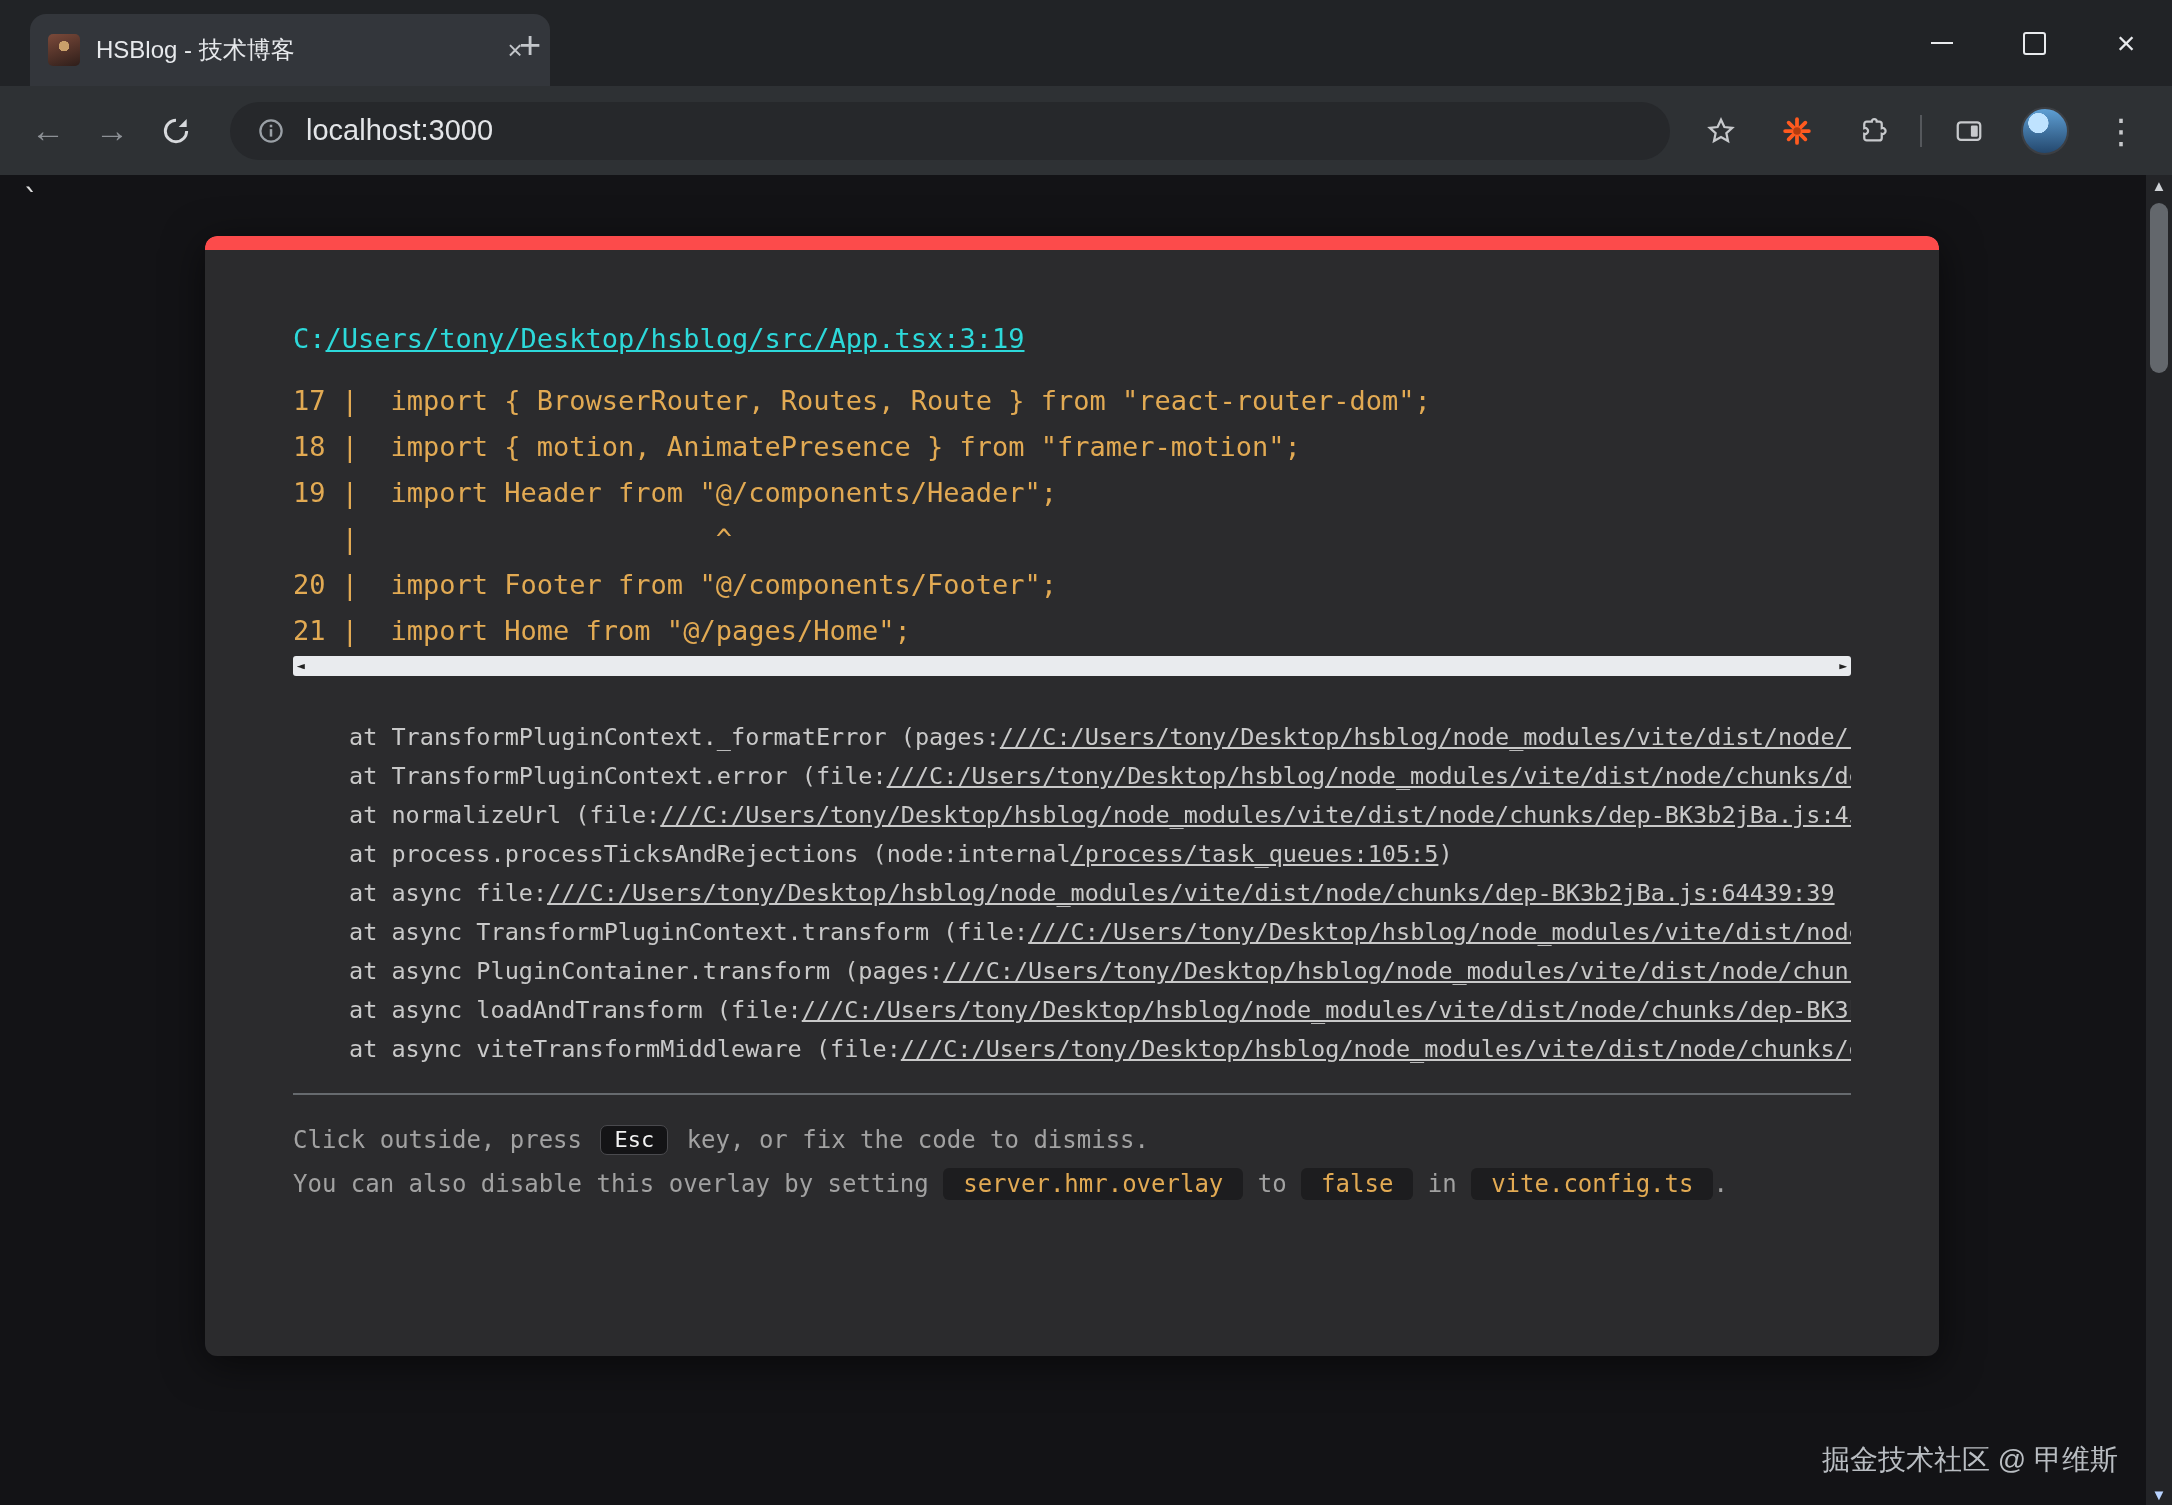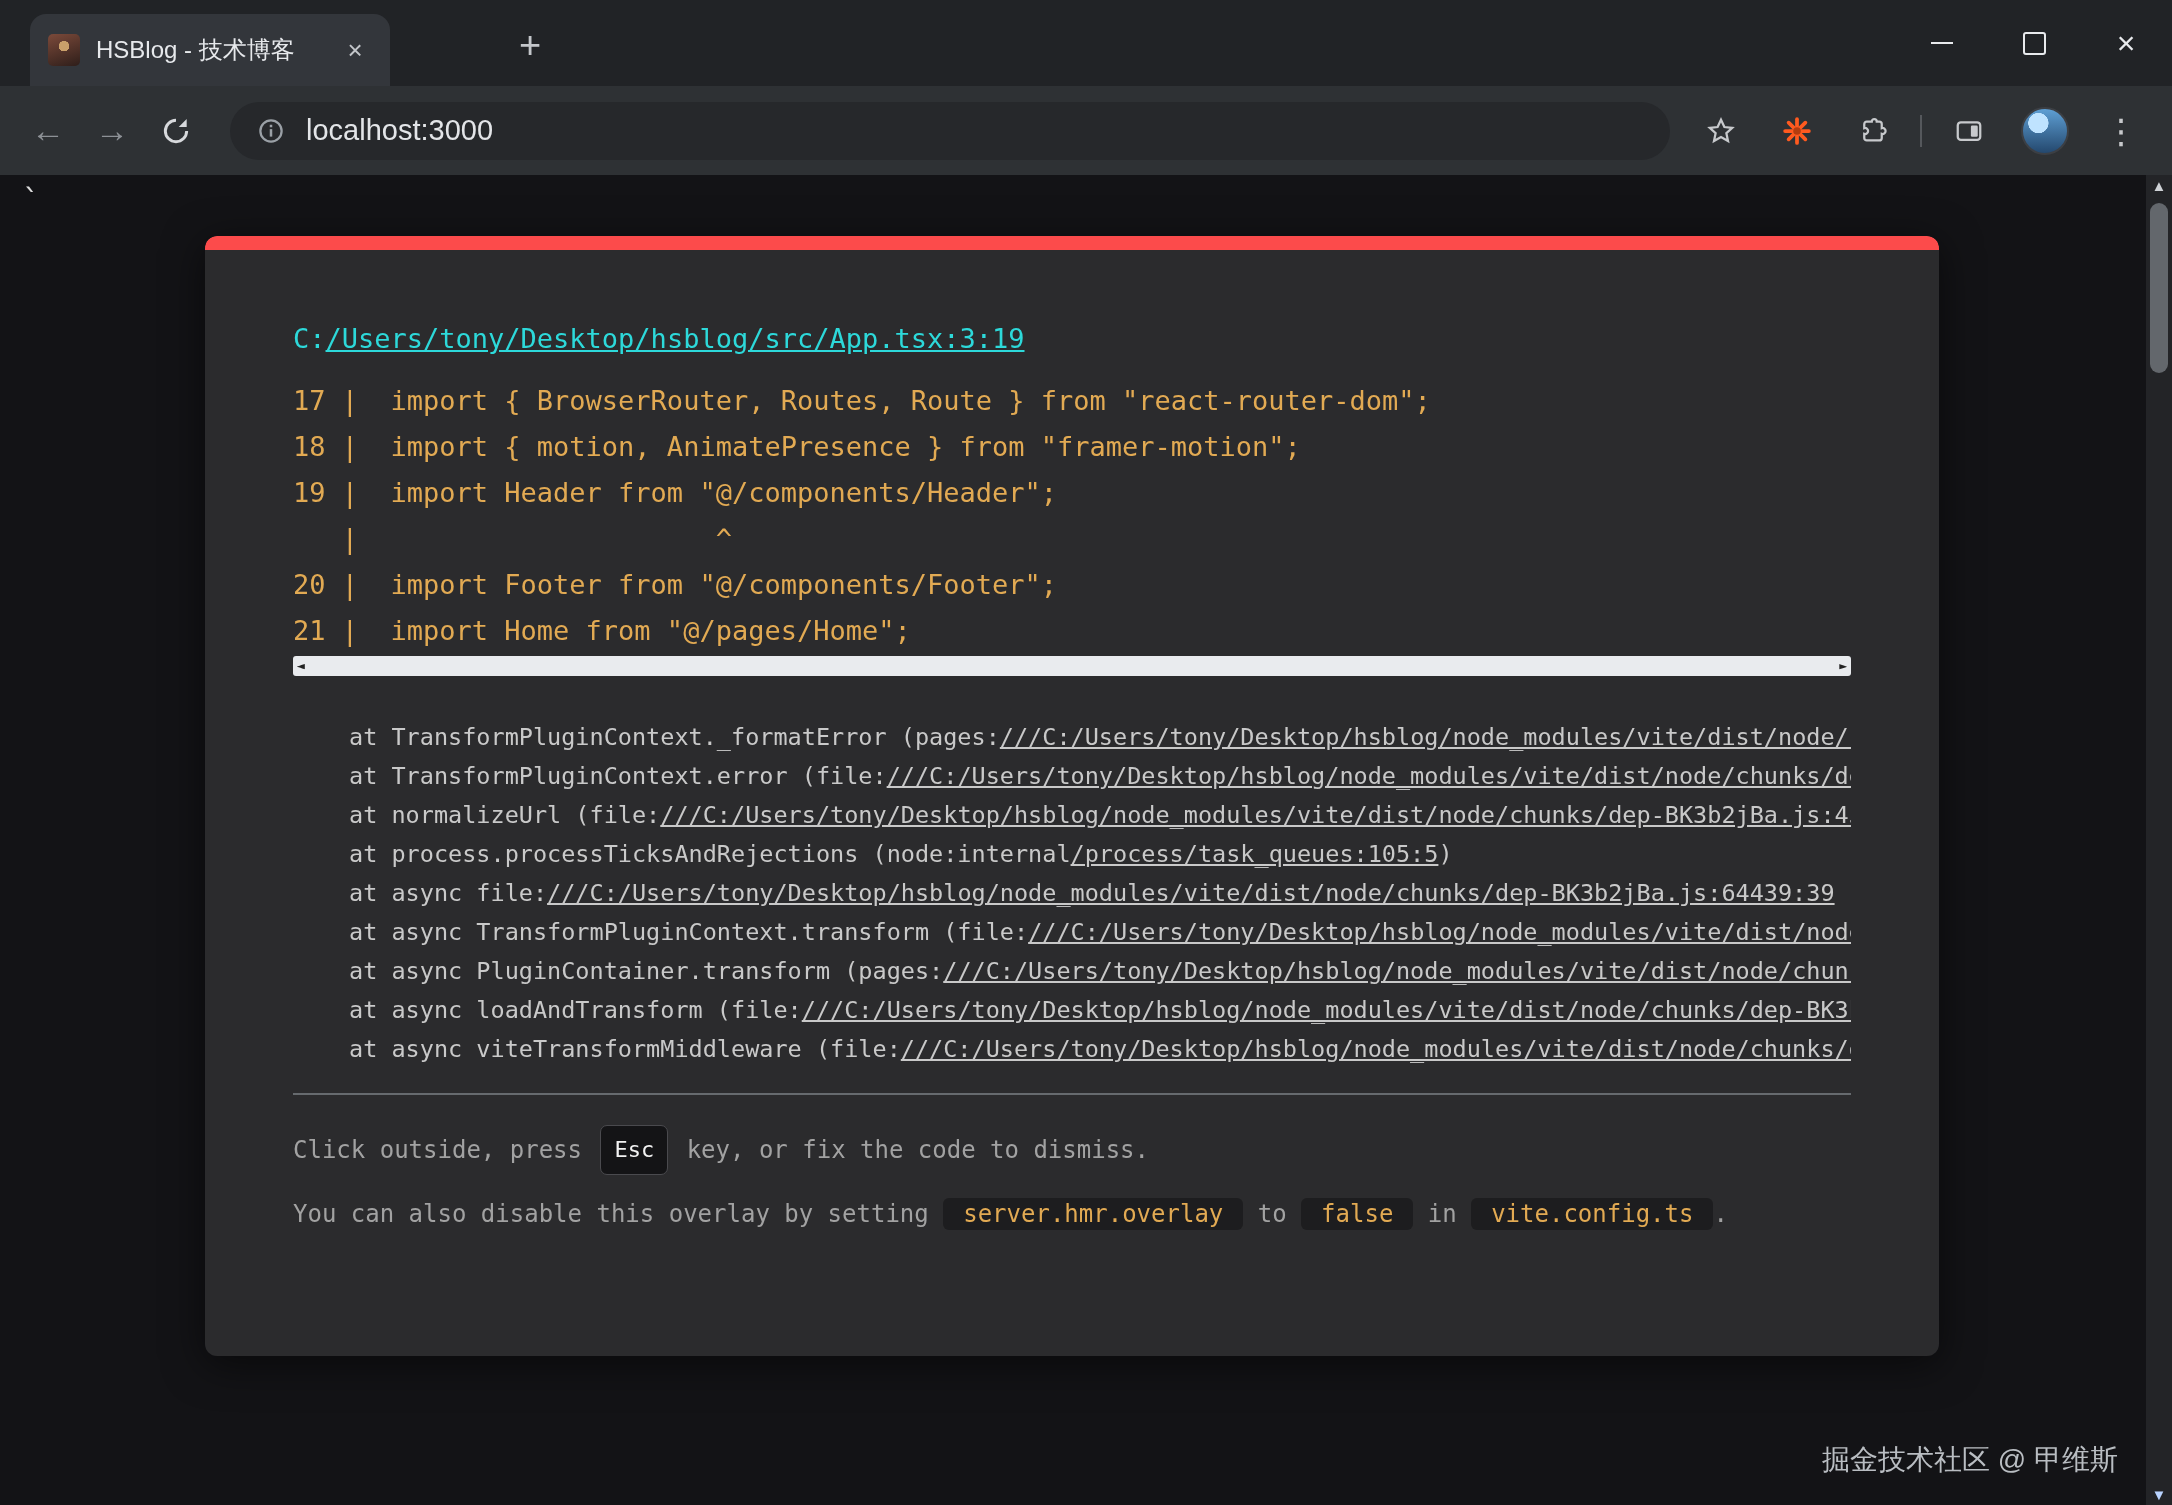--- a/index.html
+++ b/index.html
@@ -1,20 +1,20 @@
 <!DOCTYPE html>
 <html><head>
 <meta charset="utf-8">
 <style>
   html,body{margin:0;padding:0;background:#000;}
   .screen{position:relative;width:2172px;height:1505px;overflow:hidden;background:#131316;font-family:"Liberation Sans",sans-serif;}
 
   
   .tabstrip{position:absolute;top:0;left:0;right:0;height:86px;background:#212326;}
-  .tab{position:absolute;left:30px;top:14px;width:360px;height:72px;background:#33363b;border-radius:16px 16px 0 0;display:flex;align-items:center;padding:0 18px;box-sizing:border-box;}
+  .tab{position:absolute;left:30px;top:14px;width:520px;height:72px;background:#33363b;border-radius:16px 16px 0 0;display:flex;align-items:center;padding:0 18px;box-sizing:border-box;}
   .favicon{width:32px;height:32px;border-radius:5px;background:radial-gradient(circle at 50% 38%, #caa06a 0 20%, rgba(0,0,0,0) 21%),linear-gradient(160deg,#7c4a3a,#2e1e1a);flex:0 0 auto;}
   .tab-title{margin-left:16px;color:#e7e9ec;font-size:24px;white-space:nowrap;overflow:hidden;flex:1;}
   .tab-close{width:34px;height:34px;border-radius:50%;color:#c3c6ca;font-size:26px;line-height:34px;text-align:center;flex:0 0 auto;}
   .newtab{position:absolute;left:506px;top:22px;width:48px;height:48px;color:#c3c6ca;font-size:38px;line-height:46px;text-align:center;border-radius:50%;}
   .wincontrols{position:absolute;right:0;top:0;height:86px;display:flex;}
   .wc{width:92px;height:86px;display:flex;align-items:center;justify-content:center;color:#e8eaed;}
   .minbar{width:22px;height:2px;background:#e8eaed;}
   .maxbox{width:19px;height:19px;border:2px solid #e8eaed;border-radius:3px;}
   .wc.close{font-size:32px;}
 
@@ -43,21 +43,21 @@
   .err{color:#ff5656;}
   .filelink{margin-top:30px;font-size:27px;line-height:42px;color:#2dd9da;}
   .filelink .lk{text-decoration:underline;cursor:pointer;}
   pre.frame{margin:18px 0 0 0;font-family:"DejaVu Sans Mono",monospace;font-size:27px;line-height:46px;color:#e2aa53;white-space:pre;overflow:hidden;}
   .hscroll{margin-top:2px;height:20px;background:#e9ebee;border-radius:3px;display:flex;align-items:center;justify-content:space-between;padding:0 4px;box-sizing:border-box;}
   .hscroll .harr{color:#232323;font-size:13px;line-height:20px;}
   .stack{margin-top:42px;padding-left:56px;overflow:hidden;color:#c9c9c9;}
   .sline{height:39px;line-height:39px;font-size:23.5px;white-space:pre;overflow:hidden;}
   .slink{text-decoration:underline;cursor:pointer;}
   .divider{margin-top:24px;height:2px;background:#666a6e;}
-  .tip{margin-top:30px;font-size:24px;line-height:46px;color:#a2a2a2;}
+  .tip{margin-top:30px;font-size:24px;line-height:26px;color:#a2a2a2;}
   .tip2{margin-top:16px;}
   kbd.esc{display:inline-block;background:#141416;color:#f2f2f2;border:1px solid #4a4a4e;border-radius:7px;padding:1px 13px;font-family:"DejaVu Sans Mono",monospace;font-size:22px;margin:0 4px;vertical-align:1px;}
   code.chip{background:#1d1d1f;color:#e2aa53;border-radius:6px;padding:2px 20px;font-family:"DejaVu Sans Mono",monospace;font-size:24px;}
 
   .watermark{position:absolute;top:1266px;right:54px;color:#b9bdc2;font-size:28px;}
 
   
   .vscroll{position:absolute;top:0;right:0;bottom:0;width:26px;background:#232427;}
   .vup{position:absolute;top:2px;left:0;width:26px;text-align:center;color:#cfd2d6;font-size:15px;}
   .vthumb{position:absolute;top:28px;left:4px;width:18px;height:170px;background:#63676c;border-radius:9px;}

